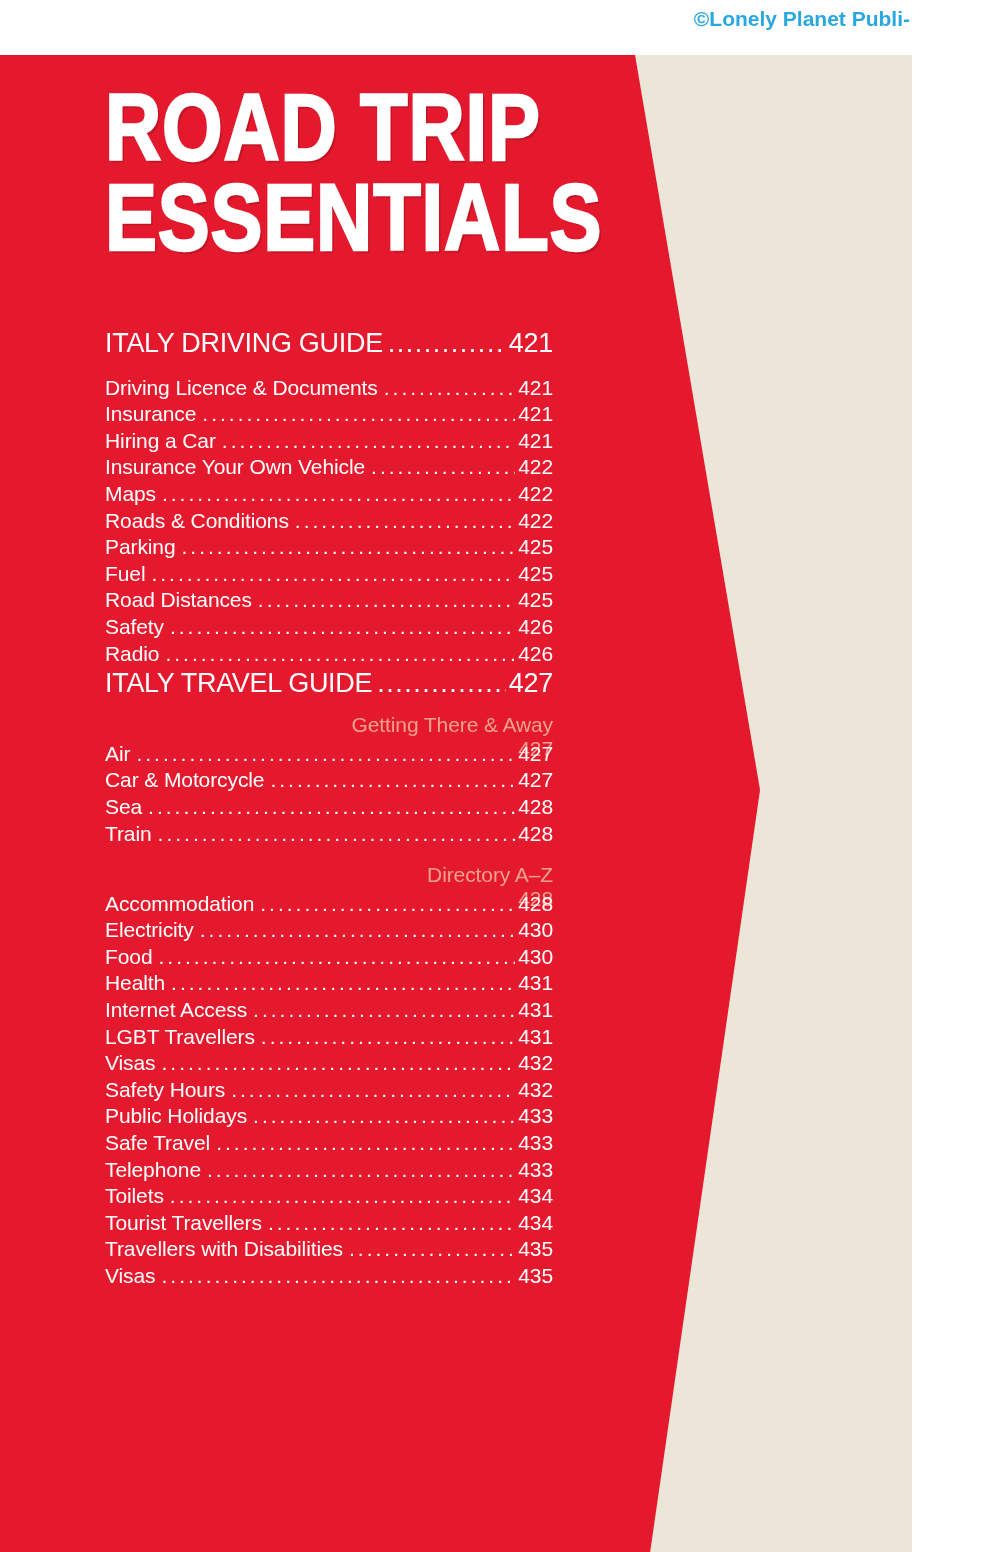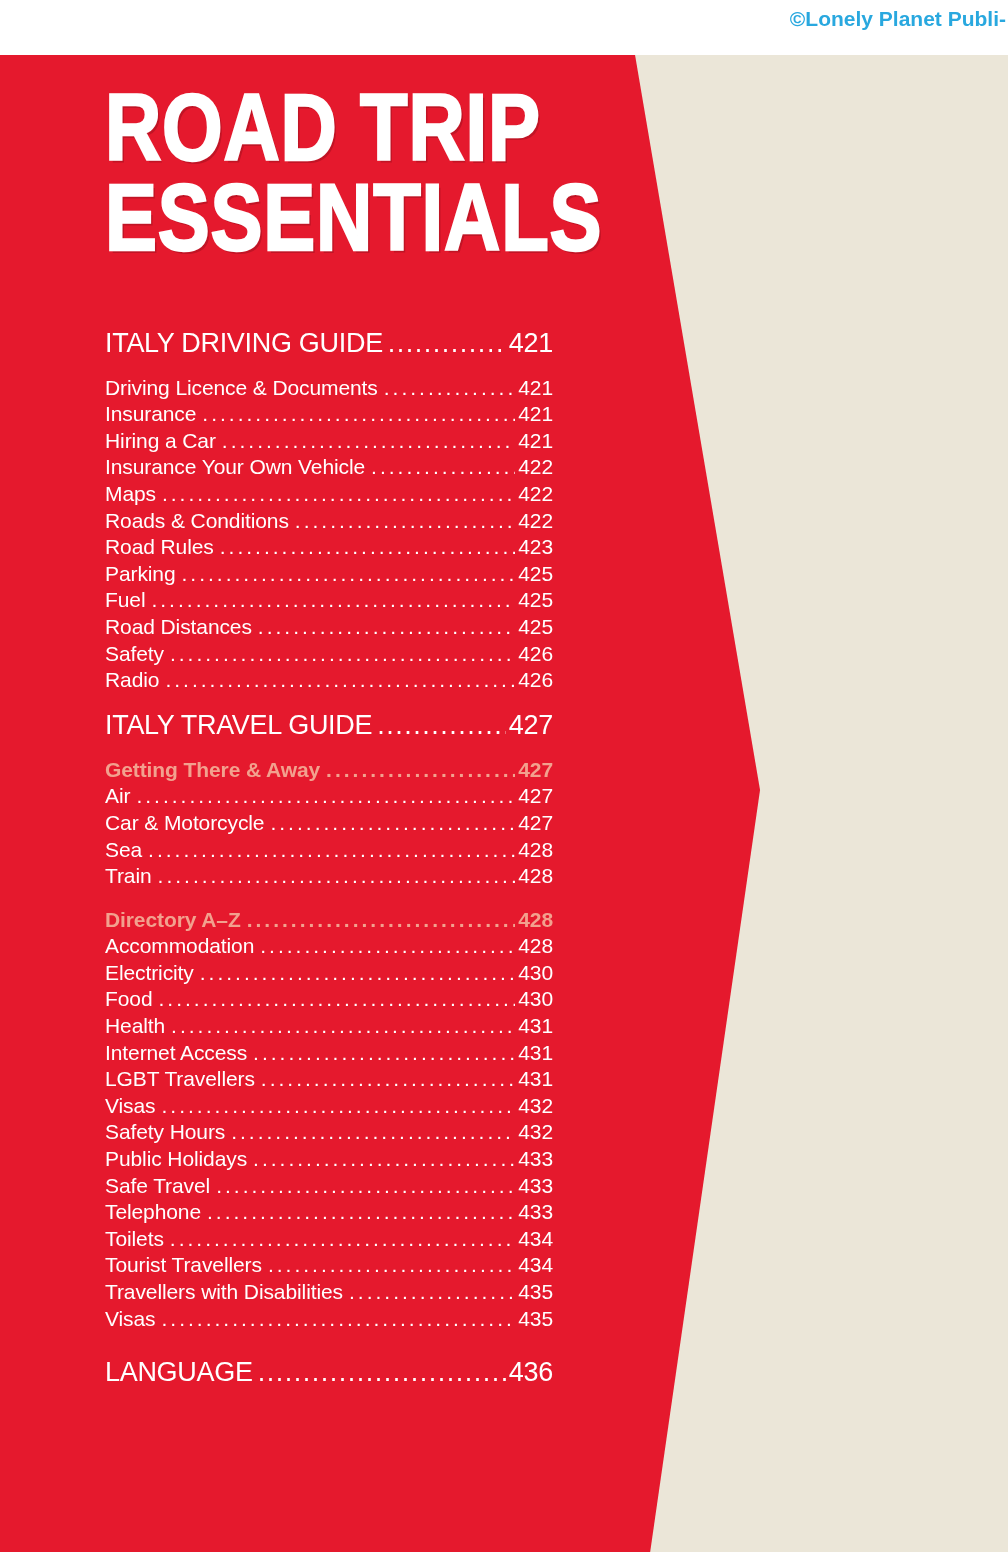--- a/index.html
+++ b/index.html
@@ -3,21 +3,21 @@
 <meta charset="utf-8">
 <style>
   * { margin: 0; padding: 0; box-sizing: border-box; }
   html, body { width: 1008px; }
   body {
     font-family: "Liberation Sans", sans-serif;
     background: #ffffff;
   }
   .page {
     position: relative;
-    width: 1008px;
+    width: 912px;
     height: 1552px;
     background: #ffffff;
     overflow: hidden;
   }
   .copyright {
     position: absolute;
     top: 7px;
     right: 2px;
     color: var(--cyan, #29a8df);
     font-size: 21px;
@@ -55,21 +55,21 @@
   }
   .title span { display: block; }
 
   .toc {
     position: absolute;
     left: 105px; top: 326px;
     width: 448px;
     color: #ffffff;
     z-index: 2;
   }
-  .sec { margin-top: 16px; }
+  .sec { }
   .sec:first-child { margin-top: 0; }
   .sec-language { margin-top: 24px; }
   .sec-heading {
     display: flex;
     align-items: baseline;
     font-size: 27px;
     font-weight: normal;
     line-height: 34px;
     letter-spacing: -0.3px;
     margin-bottom: 13px;
@@ -89,21 +89,21 @@
     overflow: hidden;
     white-space: nowrap;
     margin: 0 3px 0 6px;
   }
   .dots::after {
     content: "............................................................................................................................";
     letter-spacing: 3px;
   }
   .sec-heading .dots { margin: 0 3px 0 5px; }
   .sec-heading .dots::after { letter-spacing: 1.5px; }
-  .sub { font-weight: bold; color: var(--peach, #f2a18e); }
+  .sub { font-weight: normal; color: var(--peach, #f2a18e); flex-direction: column; }
   .grp + .grp { margin-top: 17px; }
 </style>
 </head>
 <body>
 
 <div class="page">
 
   <div class="copyright">©Lonely Planet Publi-</div>
 
   <div class="bg-cream"></div>
@@ -147,25 +147,20 @@
             <span class="lbl">Maps</span>
             <span class="dots"></span>
             <span class="pg">422</span>
           </div>
         <div class="row">
             <span class="lbl">Roads &amp; Conditions</span>
             <span class="dots"></span>
             <span class="pg">422</span>
           </div>
         <div class="row">
-            <span class="lbl">Road Rules</span>
-            <span class="dots"></span>
-            <span class="pg">423</span>
-          </div>
-        <div class="row">
             <span class="lbl">Parking</span>
             <span class="dots"></span>
             <span class="pg">425</span>
           </div>
         <div class="row">
             <span class="lbl">Fuel</span>
             <span class="dots"></span>
             <span class="pg">425</span>
           </div>
         <div class="row">
@@ -298,22 +293,15 @@
             <span class="pg">435</span>
           </div>
         <div class="row">
             <span class="lbl">Visas</span>
             <span class="dots"></span>
             <span class="pg">435</span>
           </div>
       </div>
     </div>
 
-    <div class="sec sec-language">
-      <div class="sec-heading">
-        <span class="lbl">LANGUAGE</span>
-        <span class="dots"></span>
-        <span class="pg">436</span>
-      </div>
-    </div>
 
   </div>
 </div>
 
 </body></html>

